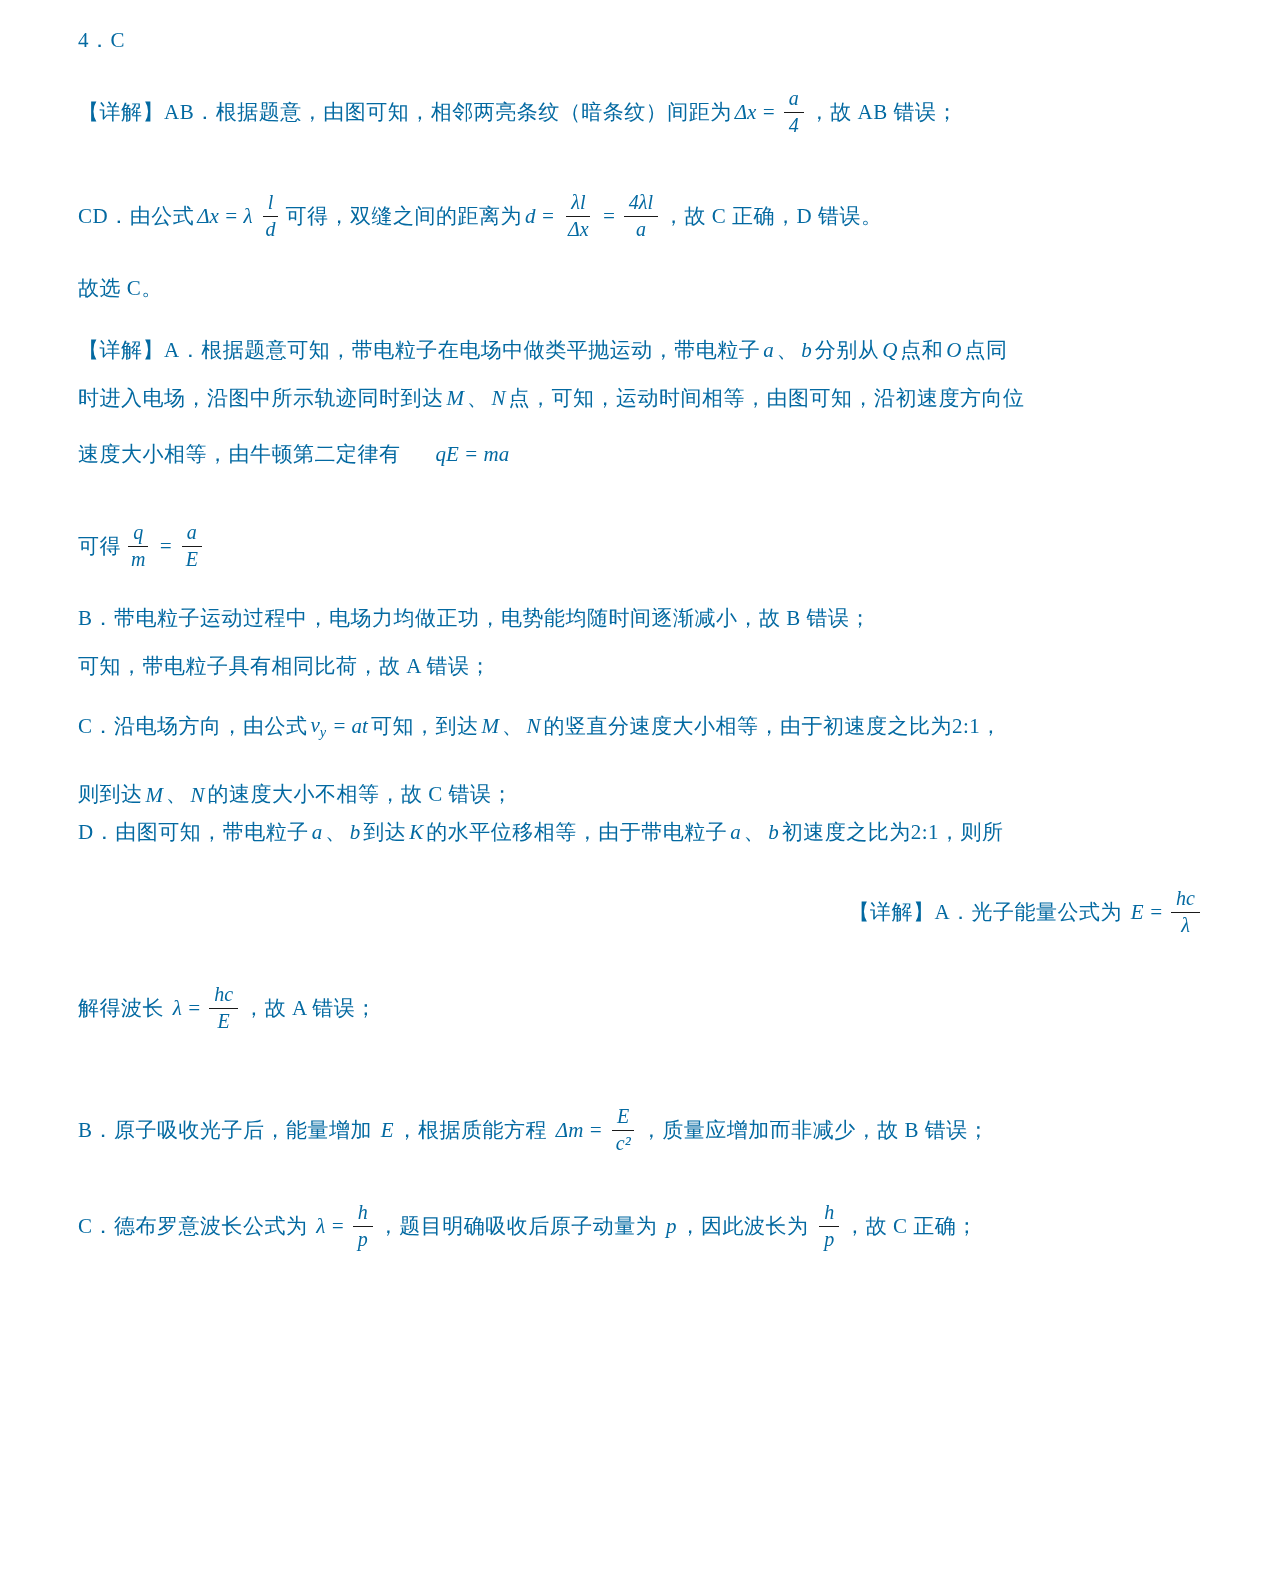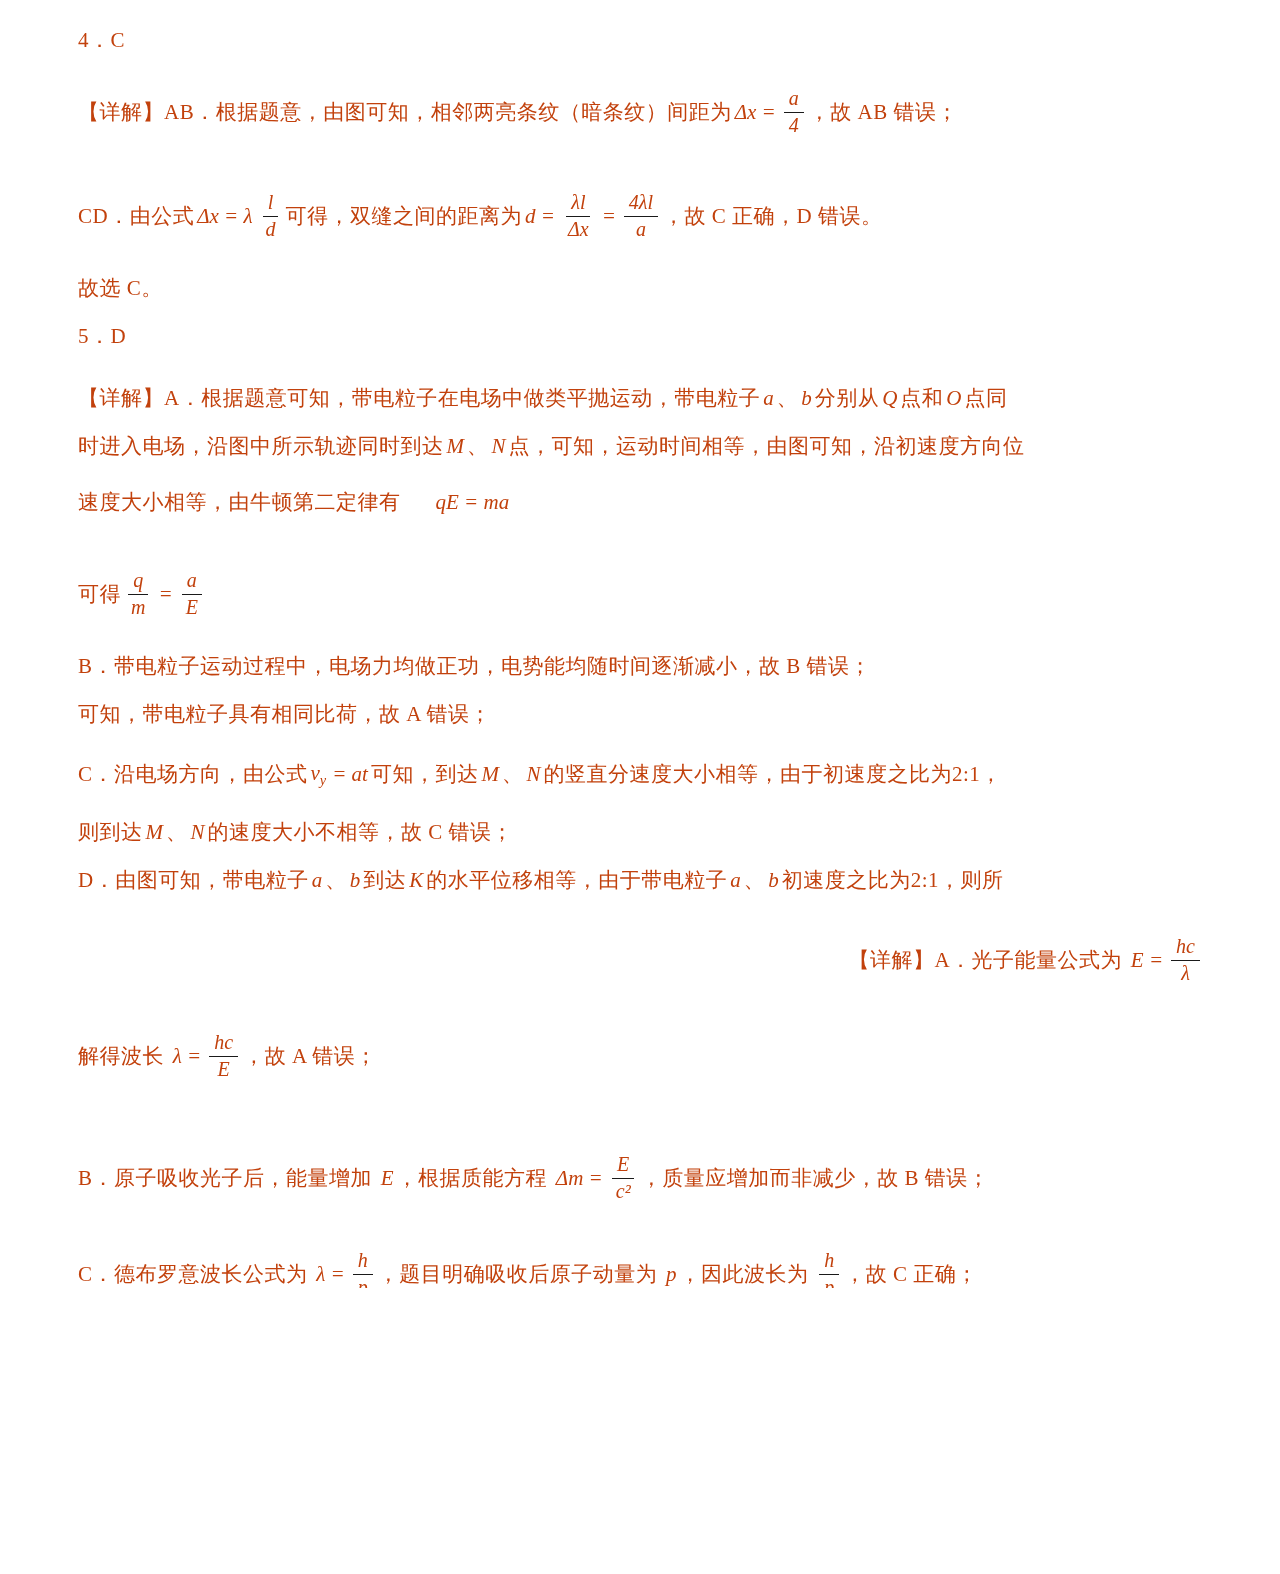--- a/index.html
+++ b/index.html
@@ -3,21 +3,21 @@
 <meta charset="utf-8">
 <style>
   html,body{margin:0;padding:0;background:#ffffff;}
   #page{
     position:relative;
     width:1280px;height:1288px;
     background:#ffffff;
     overflow:hidden;
     box-sizing:border-box;
     padding:16px 75px 0 78px;
-    color:#c2410c;
+    color:#0369a1;
     font-family:"Liberation Serif","DejaVu Serif",serif;
     font-size:21px;
   }
   .line{
     display:flex;
     align-items:center;
     height:48px;
     white-space:pre;
     overflow:visible;
   }
@@ -61,27 +61,26 @@
   }
 </style>
 </head>
 <body>
 
 <div id="page">
     <div class="line"><span class="t">4．C</span></div>
     <div class="line tall"><span class="t">【详解】AB．根据题意，由图可知，相邻两亮条纹（暗条纹）间距为</span><span class="m">Δx =</span><span class="frac"><span class="num">a</span><span class="den">4</span></span><span class="t">，故 AB 错误；</span></div>
     <div class="line tall" style="margin-top: 8px;"><span class="t">CD．由公式</span><span class="m">Δx = λ</span><span class="frac"><span class="num">l</span><span class="den">d</span></span><span class="t">可得，双缝之间的距离为</span><span class="m">d =</span><span class="frac"><span class="num">λl</span><span class="den">Δx</span></span><span class="m">=</span><span class="frac"><span class="num">4λl</span><span class="den">a</span></span><span class="t">，故 C 正确，D 错误。</span></div>
     <div class="line"><span class="t">故选 C。</span></div>
-    <div class="line"><span class="t">5．D</span></div>
     <div class="line" style="margin-top: 14px;"><span class="t">【详解】A．根据题意可知，带电粒子在电场中做类平抛运动，带电粒子</span><span class="m">a</span><span class="t">、</span><span class="m">b</span><span class="t">分别从</span><span class="m">Q</span><span class="t">点和</span><span class="m">O</span><span class="t">点同</span></div>
     <div class="line"><span class="t">时进入电场，沿图中所示轨迹同时到达</span><span class="m">M</span><span class="t">、</span><span class="m">N</span><span class="t">点，可知，运动时间相等，由图可知，沿初速度方向位</span></div>
     <div class="line" style="margin-top: 8px; gap: 32px;"><span class="t">速度大小相等，由牛顿第二定律有</span><span class="m">qE = ma</span></div>
     <div class="line tall" style="margin-top: 20px;"><span class="t">可得</span><span class="frac"><span class="num">q</span><span class="den">m</span></span><span class="m">=</span><span class="frac"><span class="num">a</span><span class="den">E</span></span></div>
     <div class="line"><span class="t">B．带电粒子运动过程中，电场力均做正功，电势能均随时间逐渐减小，故 B 错误；</span></div>
     <div class="line"><span class="t">可知，带电粒子具有相同比荷，故 A 错误；</span></div>
     <div class="line" style="margin-top: 12px;"><span class="t">C．沿电场方向，由公式</span><span class="m"><span>v</span><sub>y</sub></span><span class="m">= at</span><span class="t">可知，到达</span><span class="m">M</span><span class="t">、</span><span class="m">N</span><span class="t">的竖直分速度大小相等，由于初速度之比为2:1，</span></div>
-    <div class="line" style="margin-top: 10px;"><span class="t">则到达</span><span class="m">M</span><span class="t">、</span><span class="m">N</span><span class="t">的速度大小不相等，故 C 错误；</span></div>
+    <div class="line" style="margin-top: 10px; align-items: flex-end;"><span class="t">则到达</span><span class="m">M</span><span class="t">、</span><span class="m">N</span><span class="t">的速度大小不相等，故 C 错误；</span></div>
     <div class="line"><span class="t">D．由图可知，带电粒子</span><span class="m">a</span><span class="t">、</span><span class="m">b</span><span class="t">到达</span><span class="m">K</span><span class="t">的水平位移相等，由于带电粒子</span><span class="m">a</span><span class="t">、</span><span class="m">b</span><span class="t">初速度之比为2:1，则所</span></div>
     <div class="line tall" style="margin-top: 8px; justify-content: flex-end;"><span class="t">【详解】A．光子能量公式为 </span><span class="m">E =</span><span class="frac"><span class="num">hc</span><span class="den">λ</span></span></div>
     <div class="line tall"><span class="t">解得波长 </span><span class="m">λ =</span><span class="frac"><span class="num">hc</span><span class="den">E</span></span><span class="t">，故 A 错误；</span></div>
     <div class="line tall" style="margin-top: 26px;"><span class="t">B．原子吸收光子后，能量增加 </span><span class="m">E</span><span class="t">，根据质能方程 </span><span class="m">Δm =</span><span class="frac"><span class="num">E</span><span class="den">c²</span></span><span class="t">，质量应增加而非减少，故 B 错误；</span></div>
     <div class="line tall"><span class="t">C．德布罗意波长公式为 </span><span class="m">λ =</span><span class="frac"><span class="num">h</span><span class="den">p</span></span><span class="t">，题目明确吸收后原子动量为 </span><span class="m">p</span><span class="t">，因此波长为 </span><span class="frac"><span class="num">h</span><span class="den">p</span></span><span class="t">，故 C 正确；</span></div>
   </div>
 
 </body></html>

